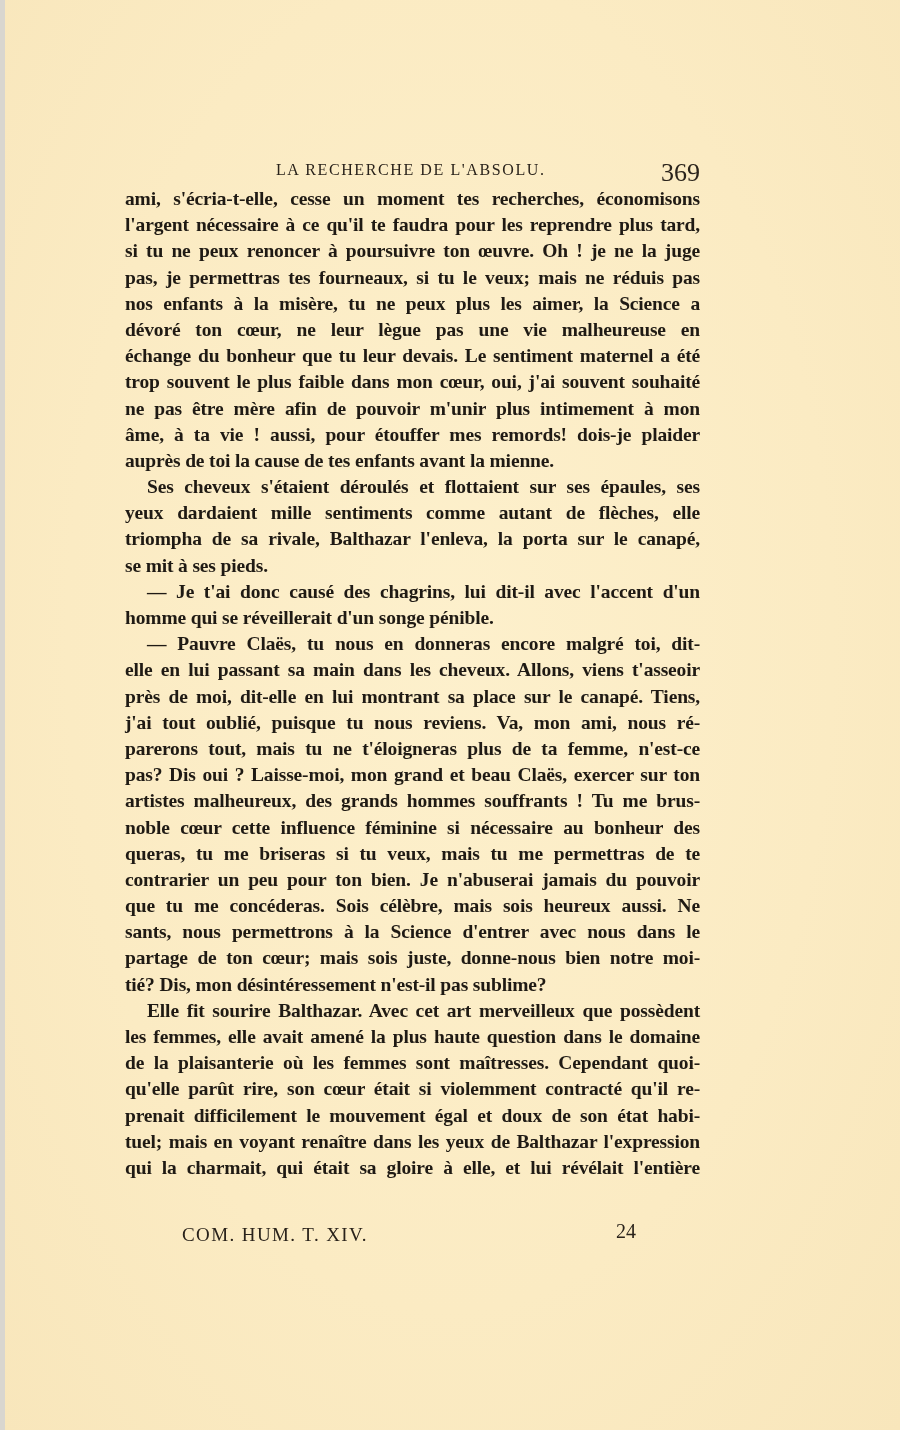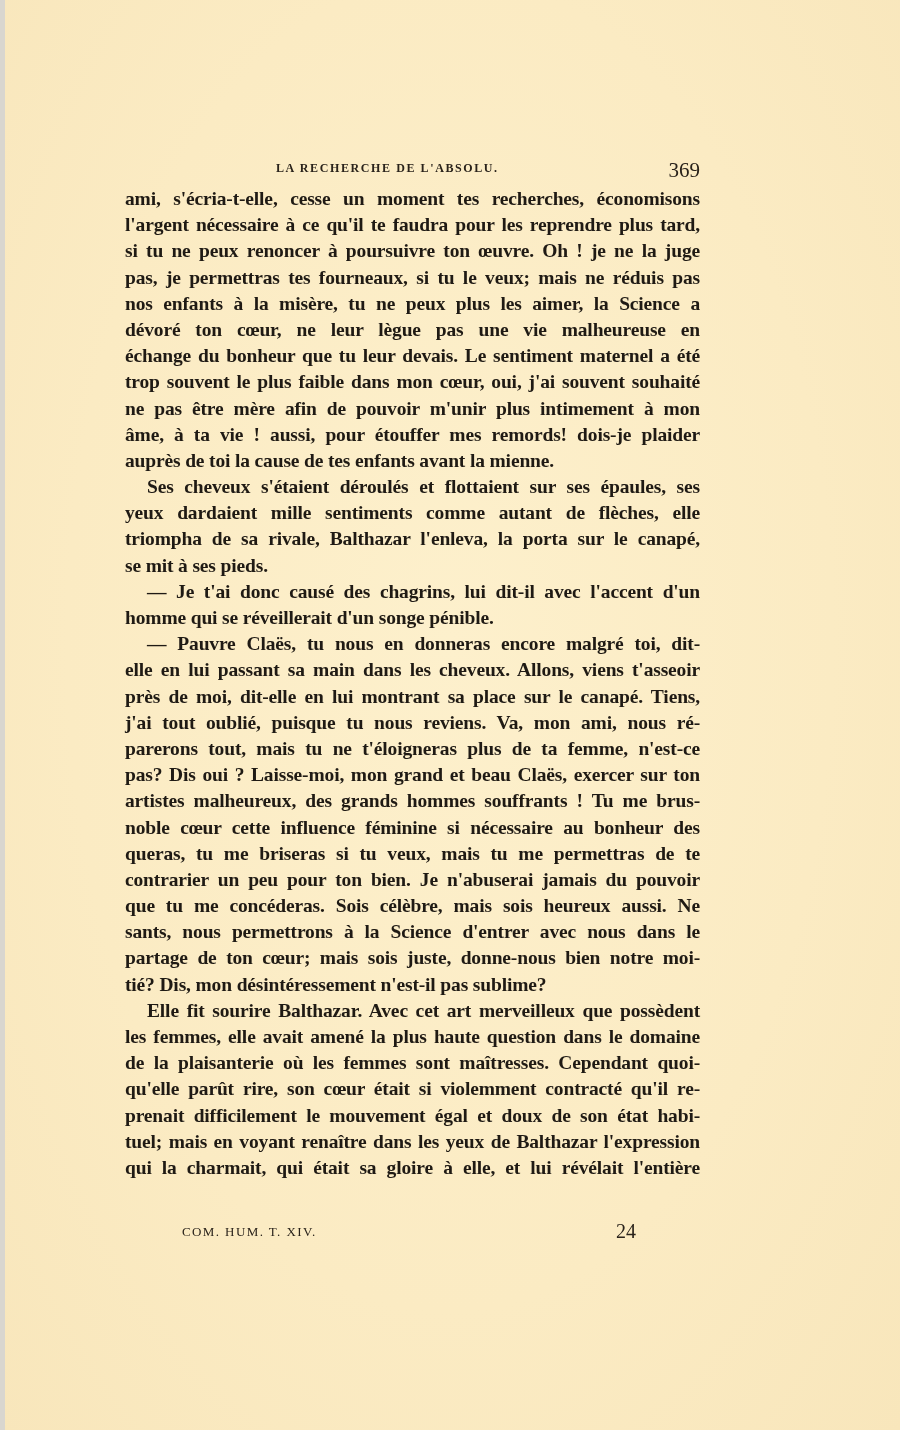--- a/index.html
+++ b/index.html
@@ -31,32 +31,32 @@
       position: absolute;
       top: 158px;
       left: 125px;
       width: 575px;
       height: 24px;
     }
     .running-title {
       position: absolute;
       left: 151px;
       top: 3px;
-      font-size: 12px;
+      font-size: 16px;
       letter-spacing: 1.6px;
-      font-weight: bold;
+      font-weight: normal;
       font-variant: small-caps;
       text-transform: uppercase;
       color: #2a231b;
     }
     .page-number {
       position: absolute;
       right: 0;
       top: 0;
-      font-size: 21px;
+      font-size: 26px;
       color: #2a231b;
     }
     .text-block {
       position: absolute;
       top: 186px;
       left: 125px;
       width: 575px;
       font-weight: bold;
     }
     .line {
@@ -78,21 +78,21 @@
       position: absolute;
       top: 1222px;
       left: 125px;
       width: 575px;
       height: 24px;
     }
     .signature {
       position: absolute;
       left: 57px;
       top: 2px;
-      font-size: 13px;
+      font-size: 19px;
       letter-spacing: 1.4px;
       color: #2a231b;
     }
     .sheet-number {
       position: absolute;
       left: 491px;
       top: -2px;
       font-size: 20px;
       color: #2a231b;
     }

